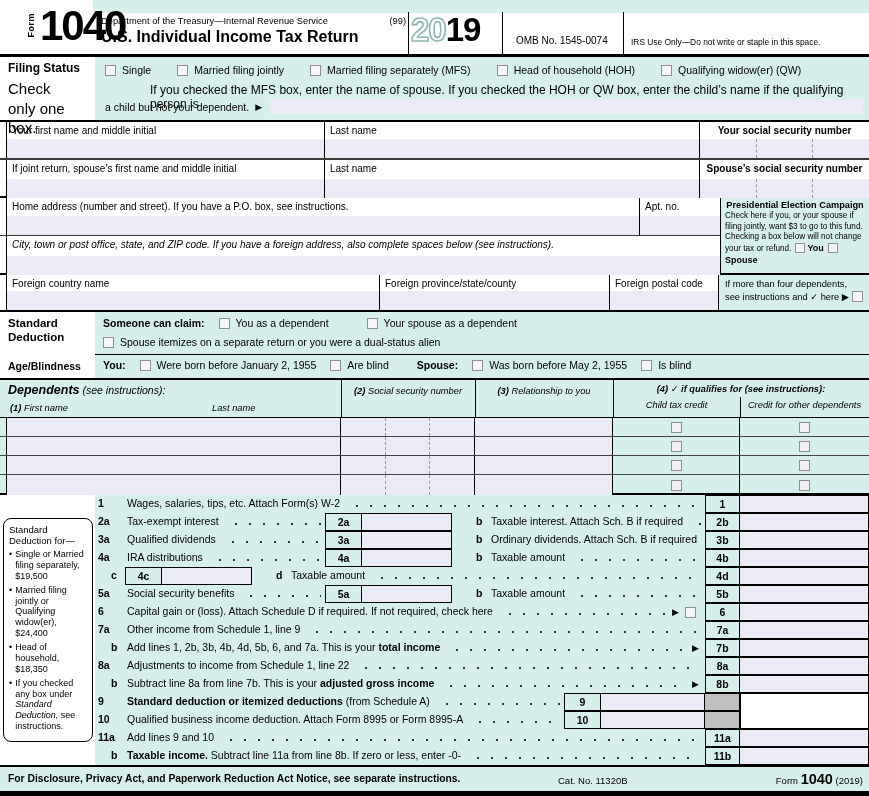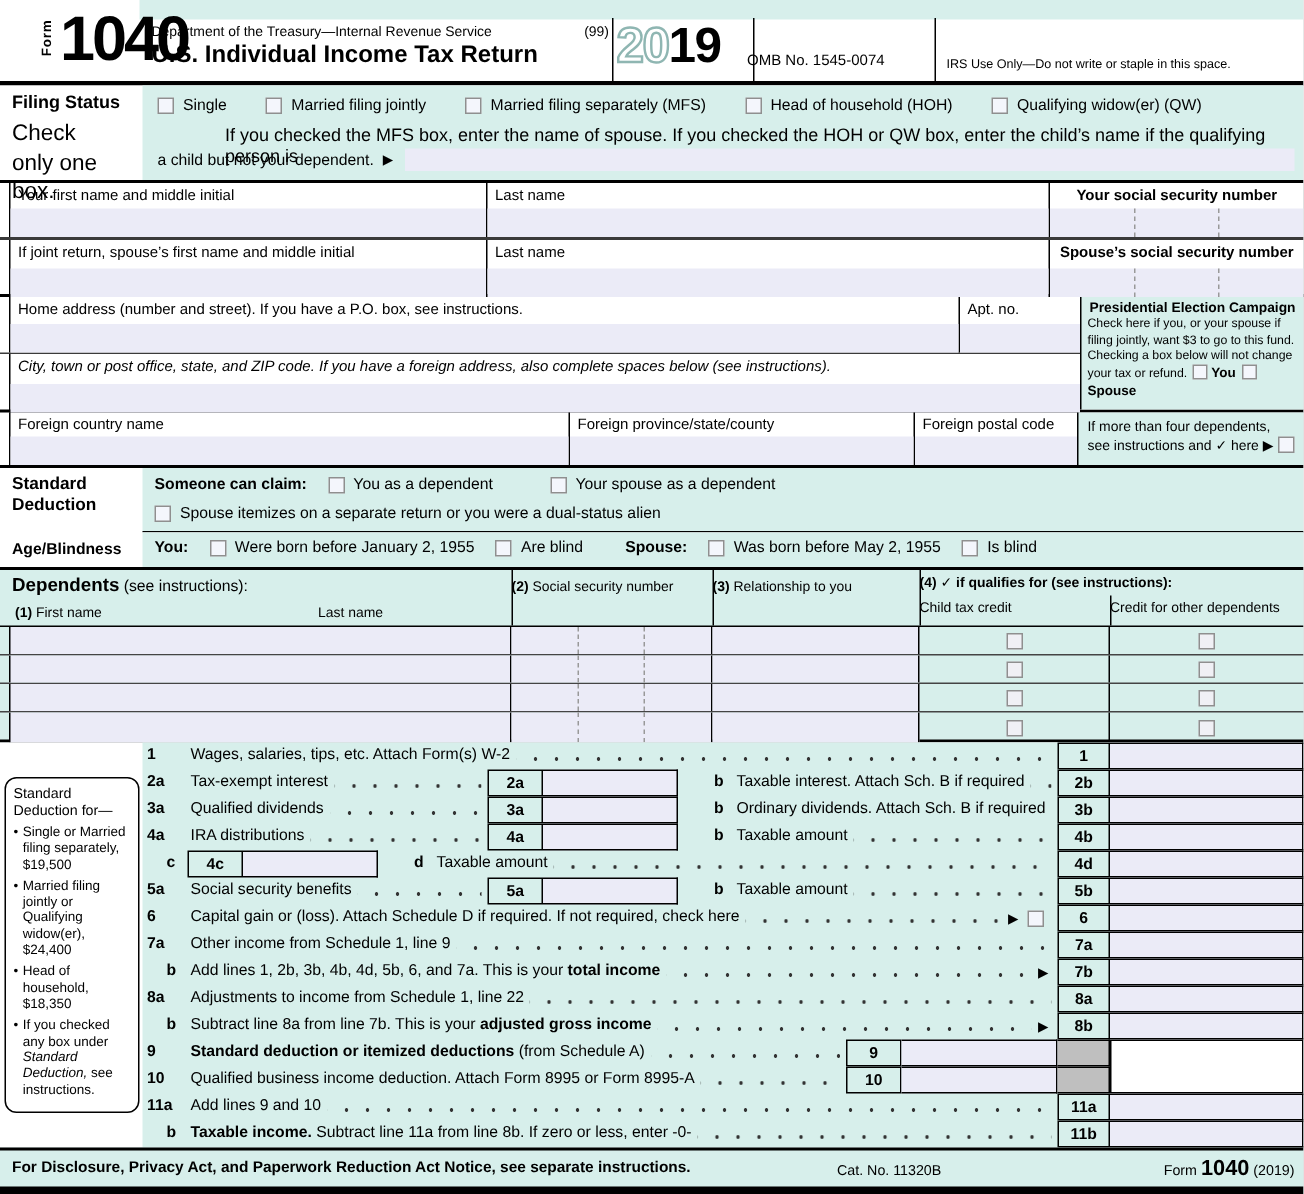--- a/index.html
+++ b/index.html
@@ -15,21 +15,21 @@
 
   
   #hdr { position:absolute; left:0; top:0; width:869px; height:57px; border-bottom:3px solid #000; background:#fff; }
   #hdr .strip { position:absolute; left:93px; right:0; top:0; height:13px; }
   #form-word { position:absolute; left:26px; top:13px; font-size:9px; font-weight:bold; writing-mode:vertical-rl; transform:rotate(180deg); letter-spacing:.5px; }
   #form-number { position:absolute; left:40px; top:2px; font-size:42px; font-weight:800; letter-spacing:-2px; }
   #dept-line { position:absolute; left:101px; top:16px; width:305px; display:flex; justify-content:space-between; font-size:9.3px; }
   #hdr-title { position:absolute; left:101px; top:28px; font-size:16px; font-weight:bold; }
   #year { position:absolute; left:411px; top:11px; font-size:33px; font-weight:800; letter-spacing:-1px; }
   #year .outline { color:#fff; -webkit-text-stroke:1.6px #8fb6b2; }
-  #omb { position:absolute; left:498px; top:35px; font-size:10px; }
+  #omb { position:absolute; left:516px; top:35px; font-size:10px; }
   #irsuse { position:absolute; left:631px; top:37px; font-size:8.4px; }
 
   
   #fs { position:absolute; left:0; top:57px; width:869px; height:65px; border-bottom:2.5px solid #000; background:#fff; }
   #fs .bg { position:absolute; left:95px; right:0; top:0; bottom:0; }
   #fs-label { position:absolute; left:8px; top:4px; font-size:12px; font-weight:bold; }
   #fs-note { position:absolute; left:8px; top:22px; width:70px; font-size:15px; line-height:1.3; }
   #fs-opts { position:absolute; left:105px; top:7px; display:flex; gap:26px; font-size:10.5px; }
   #fs-mfs1 { position:absolute; left:106px; top:26px; font-size:12px;margin-left:44px; }
   #fs-mfs2 { position:absolute; left:105px; top:42px; right:6px; display:flex; align-items:center; font-size:10.5px; }
@@ -70,24 +70,24 @@
   #stdclaim .r1 { position:absolute; left:103px; top:5px; display:flex; gap:38px; font-size:10.5px; align-items:center; }
   #stdclaim .r2 { position:absolute; left:103px; top:24px; font-size:10.5px; }
 
   
   #ageblind { position:absolute; left:0; top:355px; width:869px; height:25px; border-bottom:2px solid #000; background:#fff; }
   #ageblind .bg { position:absolute; left:95px; right:0; top:0; bottom:0; }
   #ageblind .lbl { position:absolute; left:8px; top:5px; font-size:10.5px; font-weight:bold; }
   #ageblind .row { position:absolute; left:103px; top:4px; display:flex; gap:14px; font-size:10.5px; align-items:center; }
 
   
-  #dephdr { position:absolute; left:0; top:380px; width:869px; height:38px; border-bottom:1px solid #000; }
+  #dephdr { position:absolute; left:0; top:380px; width:869px; height:38px; border-bottom:1px solid #000;font-style:italic; }
   #dephdr .title { position:absolute; left:8px; top:3px; font-size:12.5px; font-weight:bold; }
   #dephdr .title span { font-size:10.5px; font-weight:normal; }
-  #dephdr .c { position:absolute; font-size:9.3px; }
+  #dephdr .c { position:absolute; font-size:9.3px; text-align:center; }
 
   
   #deprows { position:absolute; left:0; top:418px; width:869px; height:77px; border-bottom:2px solid #000; }
   .deprow { display:flex; height:19px; border-bottom:1px solid #444; }
   .deprow:last-child { border-bottom:none; }
   .dcell { border-right:1px solid #000; height:100%; }
   .dname { margin-left:6px; width:335px; border-left:1px solid #000; }
   .dssn { width:134px; display:flex; }
   .dssn span { flex:1; }
   .dssn span + span { border-left:1px dashed #999; }

